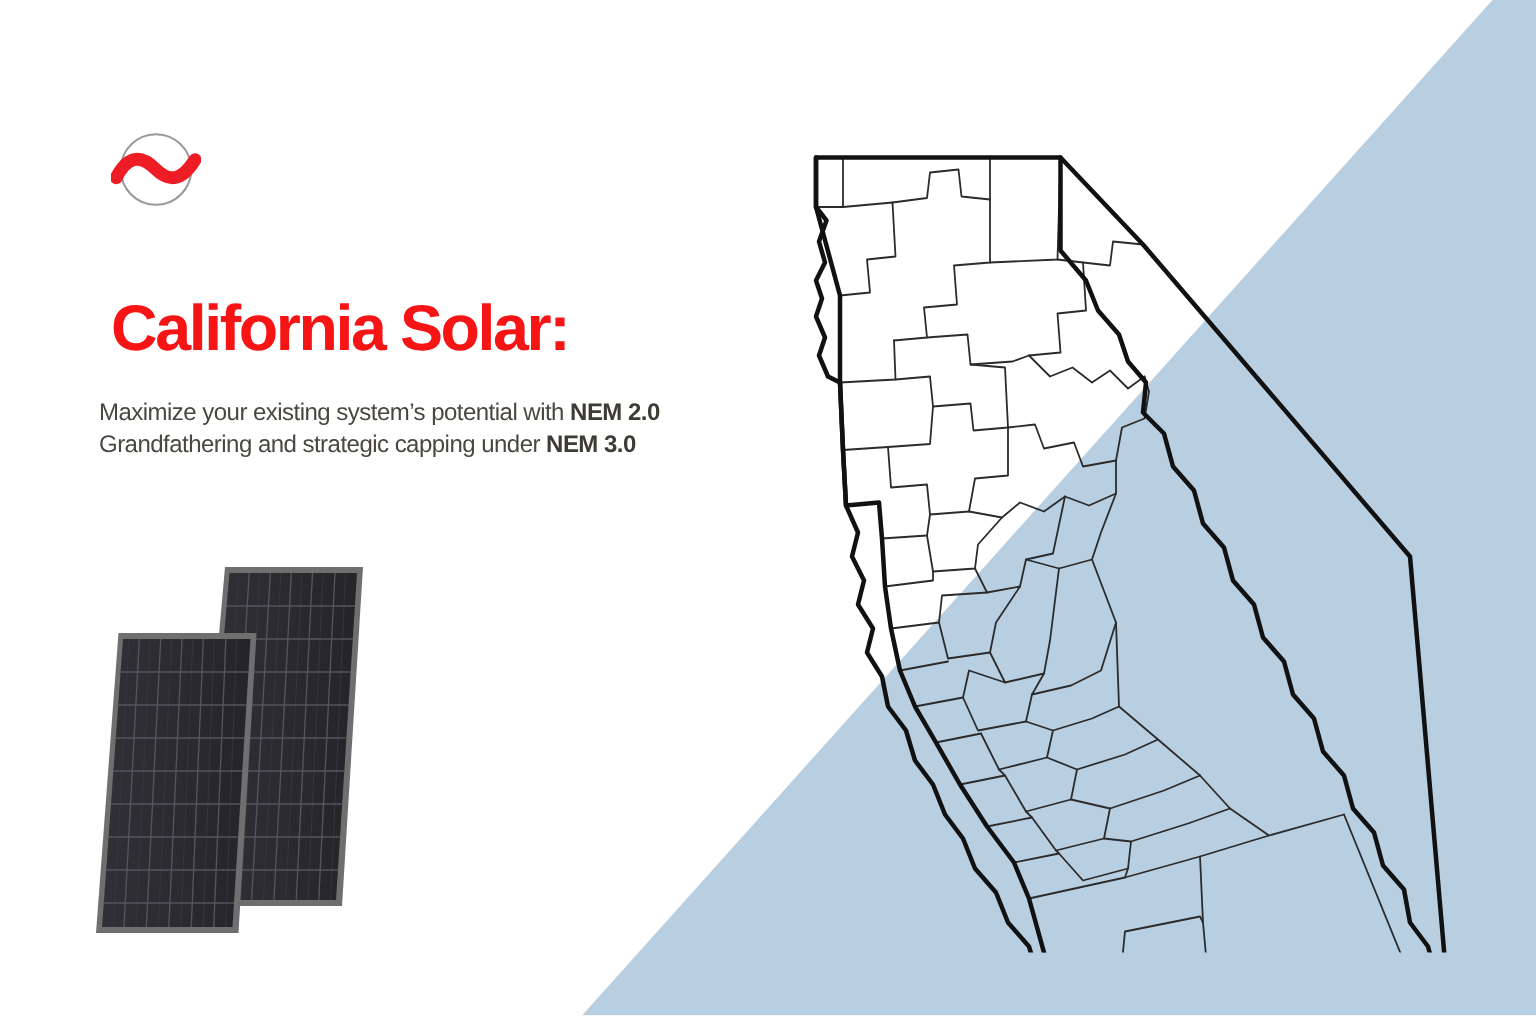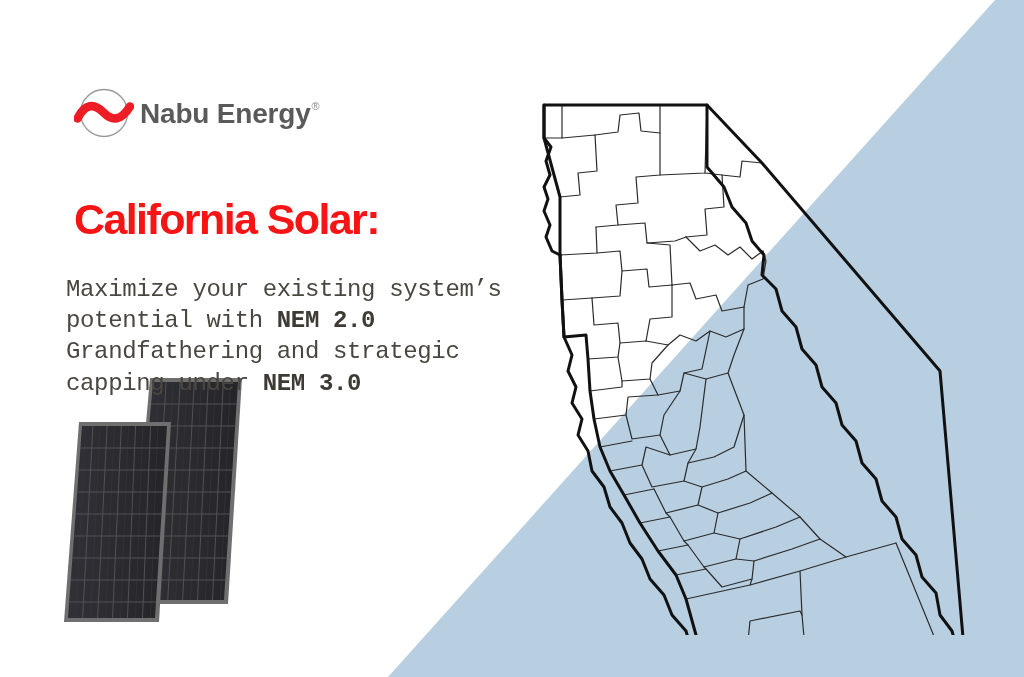--- a/index.html
+++ b/index.html
@@ -81,22 +81,22 @@
     white-space: nowrap;
     z-index: 5;
   }
 
   
   .subhead {
     position: absolute;
     left: 66px;
     top: 250px;
     width: 470px;
-    font-family: Liberation Mono, monospace;
-    font-size: 24px;
+    font-family: Liberation Sans, sans-serif;
+    font-size: 16px;
     font-weight: normal;
     color: #4a4740;
     line-height: 1.30;
     letter-spacing: -0.35px;
     z-index: 5;
   }
   .subhead b { font-weight: bold; color: #3e3b34; }
 
   
   .panels {
@@ -127,23 +127,20 @@
 
   <svg class="bg-wedge" viewBox="0 0 1024 677" preserveAspectRatio="none" aria-hidden="true">
     <polygon id="wedge-poly" fill="#b8cfe2" points="995,0 1024,0 1024,677 388,677"></polygon>
   </svg>
 
   <div class="logo-block">
     <svg class="logo-mark" viewBox="0 0 60 60" aria-hidden="true">
       <circle cx="30" cy="30" r="23.5" fill="none" stroke="#9a9a9a" stroke-width="1.4"></circle>
       <path d="M3.5 35.5 C 11 20.5, 20 20, 29.5 29.5 C 38.5 38.5, 47 38, 56 23.5" fill="none" stroke="#ee1c24" stroke-width="8.6" stroke-linecap="round"></path>
     </svg>
-    <div class="logo-word">
-      <span>Nabu Energy</span><span class="logo-reg">®</span>
-    </div>
   </div>
 
   <h1 class="headline" style="color: rgb(247, 20, 20);">California Solar:</h1>
 
   <p class="subhead" id="subhead" style="color: rgb(74, 71, 64);"><span>Maximize your existing system’s potential with </span><b>NEM 2.0</b><span> Grandfathering and strategic capping under </span><b>NEM 3.0</b></p>
 
   <svg class="panels" viewBox="0 0 250 262" aria-hidden="true">
     <defs>
 
       <clipPath id="clip-back">

